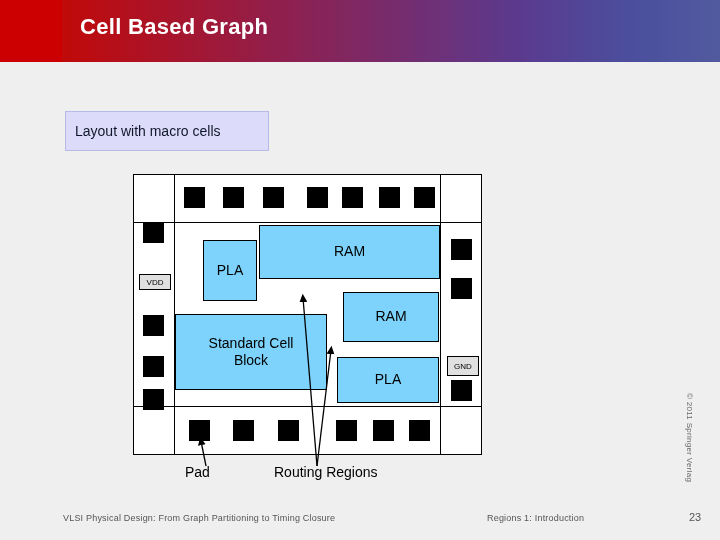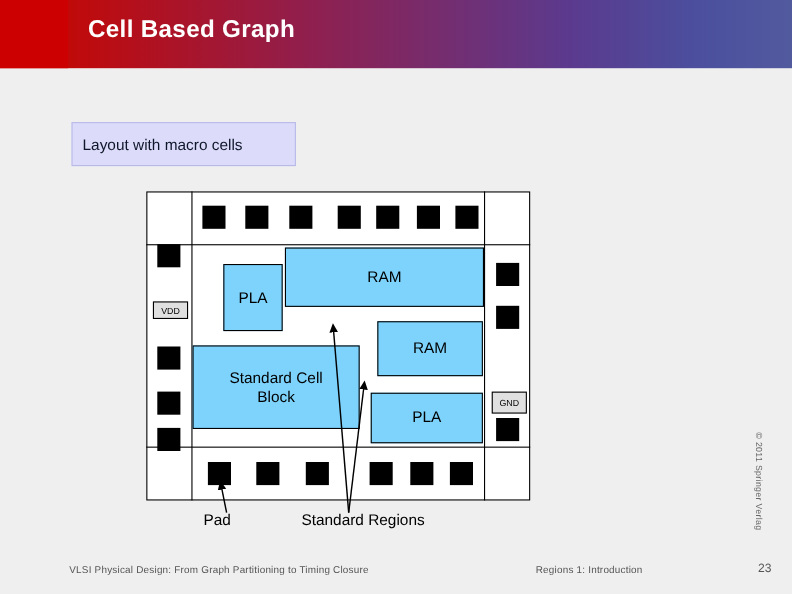--- a/index.html
+++ b/index.html
@@ -231,19 +231,19 @@
       <marker id="ah" markerWidth="7" markerHeight="7" refX="3.2" refY="3" orient="auto">
         <path d="M0,0 L6.4,3 L0,6 z" fill="#000000"></path>
       </marker>
     </defs>
     <line x1="73" y1="292" x2="68" y2="267" stroke="#000000" stroke-width="1.3" marker-end="url(#ah)"></line>
     <line x1="184" y1="292" x2="170" y2="124" stroke="#000000" stroke-width="1.3" marker-end="url(#ah)"></line>
     <line x1="184" y1="292" x2="198" y2="176" stroke="#000000" stroke-width="1.3" marker-end="url(#ah)"></line>
   </svg>
 
   <div class="label-free" style="left:52px; top:290px;">Pad</div>
-  <div class="label-free" style="left:141px; top:290px;">Standard Regions</div>
+  <div class="label-free" style="left:141px; top:290px;">Routing Regions</div>
 </div>
 
 <div class="footer-left">VLSI Physical Design: From Graph Partitioning to Timing Closure</div>
 <div class="footer-center">Regions 1: Introduction</div>
 <div class="footer-page">23</div>
 <div class="side-credit">© 2011 Springer Verlag</div>
 
 </body></html>

